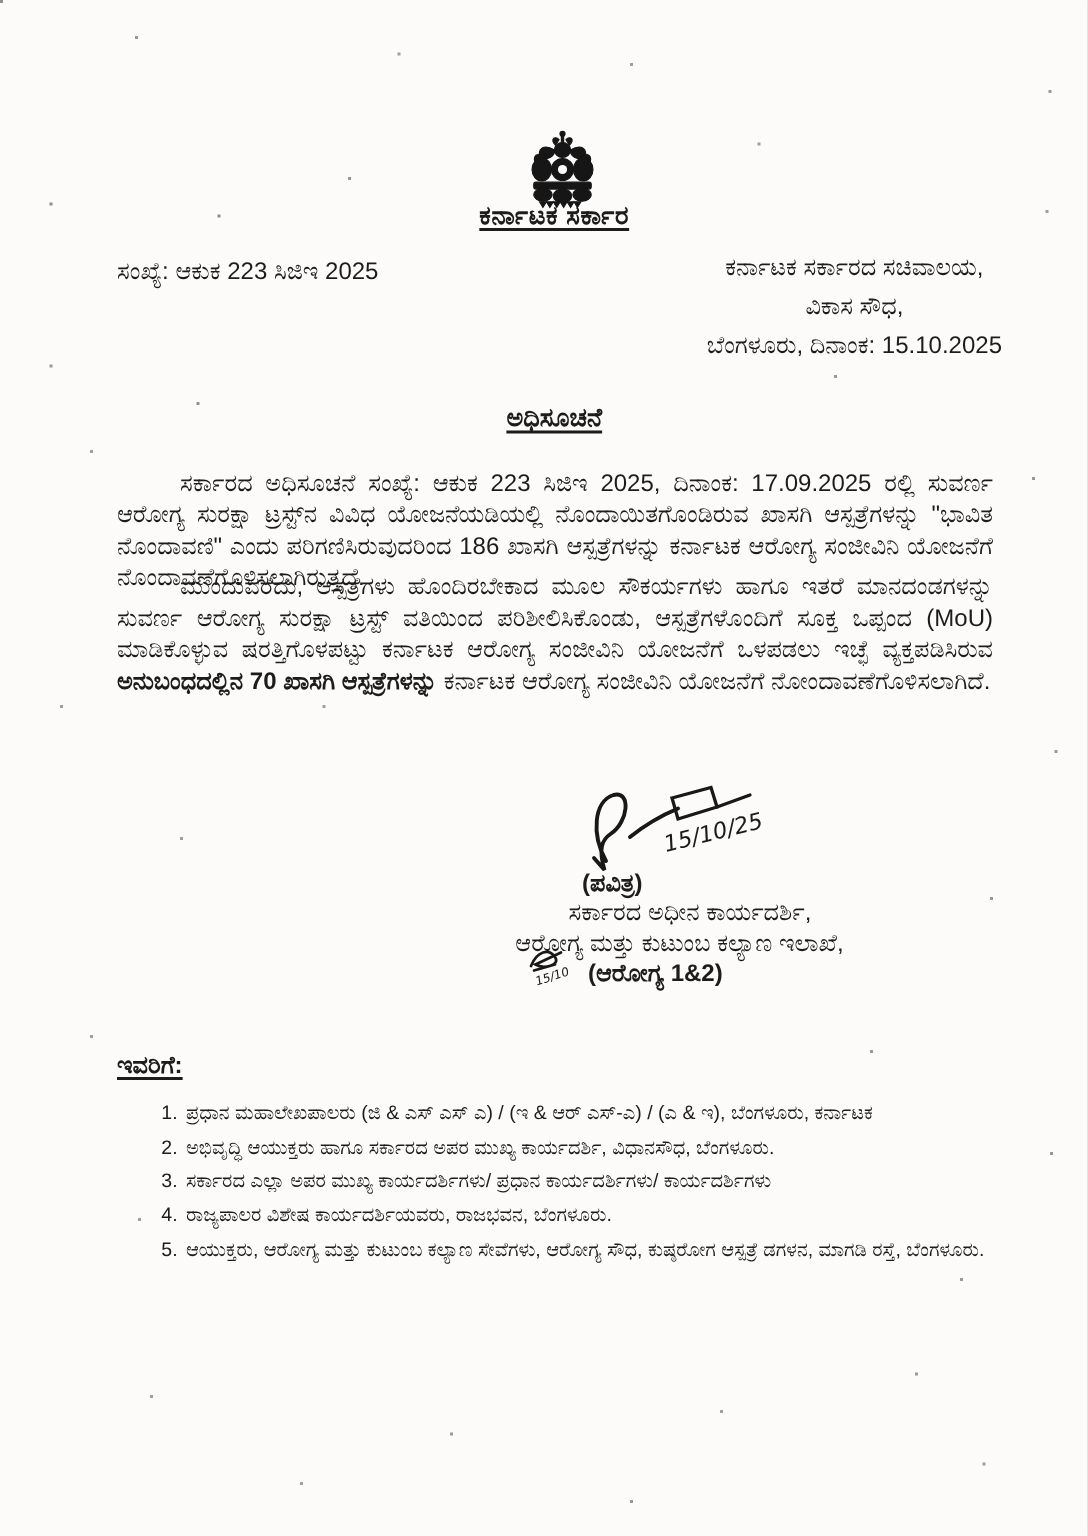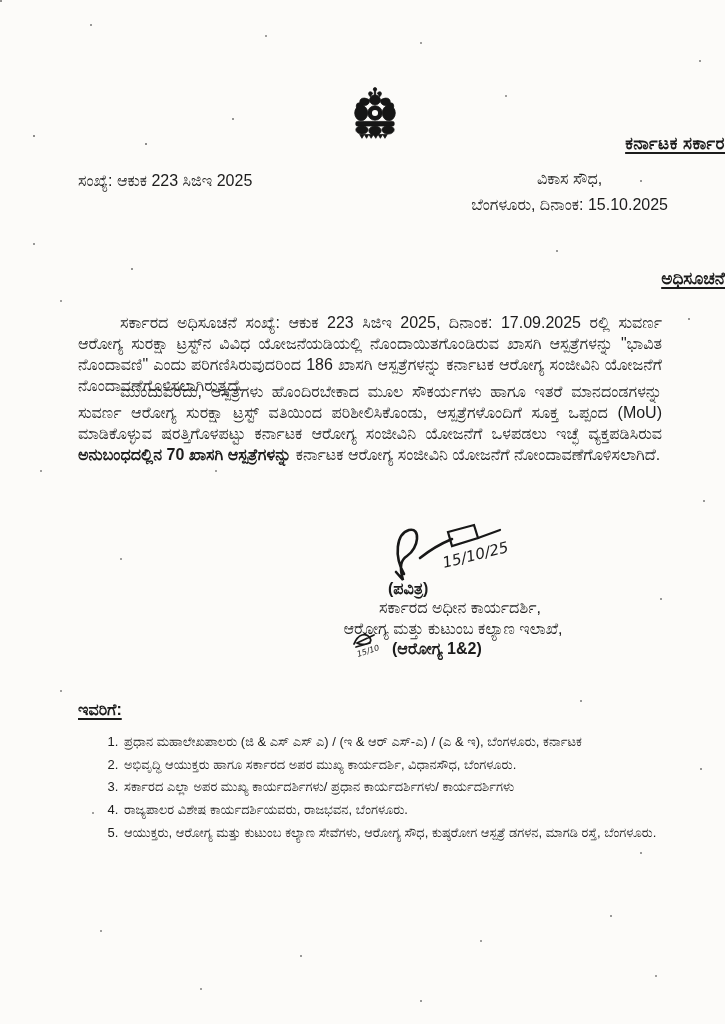--- a/index.html
+++ b/index.html
@@ -21,21 +21,21 @@
       640px 180px 0 #444, 699px 60px 0 #4a4a4a, 420px 42px 0 #555, 90px 24px 0 #4a4a4a,
       265px 35px 0 #555, 556px 250px 0 #4a4a4a, 688px 318px 0 #444, 40px 470px 0 #555,
       703px 500px 0 #4a4a4a, 120px 558px 0 #555, 660px 598px 0 #4a4a4a, 60px 690px 0 #555,
       580px 700px 0 #4a4a4a, 700px 768px 0 #444, 92px 812px 0 #555, 640px 852px 0 #4a4a4a,
       100px 930px 0 #555, 300px 955px 0 #4a4a4a, 480px 940px 0 #555, 610px 915px 0 #4a4a4a,
       200px 988px 0 #555, 420px 1000px 0 #4a4a4a, 655px 975px 0 #555, 33px 135px 0 #333,
       33px 243px 0 #4a4a4a, 697px 140px 0 #555, 505px 95px 0 #555, 215px 470px 0 #555;
   }
   .abs{position:absolute;}
   .center{left:14px;right:0;text-align:center;}
-  .u{text-decoration:underline;text-underline-offset:3px;text-decoration-thickness:1.5px;text-align:right;}
+  .u{text-decoration:underline;text-underline-offset:3px;text-decoration-thickness:1.5px;}
   .b{font-weight:bold;}
   .govt-title{top:134px;font-size:17px;letter-spacing:.5px;}
   .ref-no{left:78px;top:172px;font-size:16px;}
   .addr-block{right:57px;top:166px;text-align:center;font-size:16px;line-height:26px;}
   .notif-heading{top:246px;font-size:17px;margin-top:23px;}
   .para{left:78px;width:584px;font-size:16px;line-height:21px;text-align:justify;text-indent:42px;}
   .para1{top:296px;}
   .para2{top:365px;}
   .para3{top:474px;}
   .sig-art{left:382px;top:522px;}
@@ -77,20 +77,21 @@
       <ellipse cx="47" cy="57" rx="8" ry="5.5"></ellipse>
       <path d="M10,63 l3,5 3,-5 3,5 3,-5 3,5 3,-5 3,5 3,-5 3,5 3,-5 3,5 3,-5 Z"></path>
     </g>
   </svg>
 
   <div class="abs center govt-title b u">ಕರ್ನಾಟಕ ಸರ್ಕಾರ</div>
 
   <div class="abs ref-no">ಸಂಖ್ಯೆ: ಆಕುಕ 223 ಸಿಜಿಇ 2025</div>
 
   <div class="abs addr-block">
+    <div>ಕರ್ನಾಟಕ ಸರ್ಕಾರದ ಸಚಿವಾಲಯ,</div>
     <div>ವಿಕಾಸ ಸೌಧ,</div>
     <div>ಬೆಂಗಳೂರು, ದಿನಾಂಕ: 15.10.2025</div>
   </div>
 
   <div class="abs center notif-heading b u">ಅಧಿಸೂಚನೆ</div>
 
   <p class="abs para para1">ಸರ್ಕಾರದ ಅಧಿಸೂಚನೆ ಸಂಖ್ಯೆ: ಆಕುಕ 223 ಸಿಜಿಇ 2025, ದಿನಾಂಕ: 17.09.2025 ರಲ್ಲಿ ಸುವರ್ಣ ಆರೋಗ್ಯ ಸುರಕ್ಷಾ ಟ್ರಸ್ಟ್‌ನ ವಿವಿಧ ಯೋಜನೆಯಡಿಯಲ್ಲಿ ನೊಂದಾಯಿತಗೊಂಡಿರುವ ಖಾಸಗಿ ಆಸ್ಪತ್ರೆಗಳನ್ನು "ಭಾವಿತ ನೊಂದಾವಣಿ" ಎಂದು ಪರಿಗಣಿಸಿರುವುದರಿಂದ 186 ಖಾಸಗಿ ಆಸ್ಪತ್ರೆಗಳನ್ನು ಕರ್ನಾಟಕ ಆರೋಗ್ಯ ಸಂಜೀವಿನಿ ಯೋಜನೆಗೆ ನೊಂದಾವಣೆಗೊಳಿಸಲಾಗಿರುತ್ತದೆ.</p>
 
   <p class="abs para para2"><span>ಮುಂದುವರೆದು, ಆಸ್ಪತ್ರೆಗಳು ಹೊಂದಿರಬೇಕಾದ ಮೂಲ ಸೌಕರ್ಯಗಳು ಹಾಗೂ ಇತರೆ ಮಾನದಂಡಗಳನ್ನು ಸುವರ್ಣ ಆರೋಗ್ಯ ಸುರಕ್ಷಾ ಟ್ರಸ್ಟ್ ವತಿಯಿಂದ ಪರಿಶೀಲಿಸಿಕೊಂಡು, ಆಸ್ಪತ್ರೆಗಳೊಂದಿಗೆ ಸೂಕ್ತ ಒಪ್ಪಂದ (MoU) ಮಾಡಿಕೊಳ್ಳುವ ಷರತ್ತಿಗೊಳಪಟ್ಟು ಕರ್ನಾಟಕ ಆರೋಗ್ಯ ಸಂಜೀವಿನಿ ಯೋಜನೆಗೆ ಒಳಪಡಲು ಇಚ್ಛೆ ವ್ಯಕ್ತಪಡಿಸಿರುವ </span><span class="b">ಅನುಬಂಧದಲ್ಲಿನ 70 ಖಾಸಗಿ ಆಸ್ಪತ್ರೆಗಳನ್ನು</span><span> ಕರ್ನಾಟಕ ಆರೋಗ್ಯ ಸಂಜೀವಿನಿ ಯೋಜನೆಗೆ ನೋಂದಾವಣೆಗೊಳಿಸಲಾಗಿದೆ.</span></p>
 

